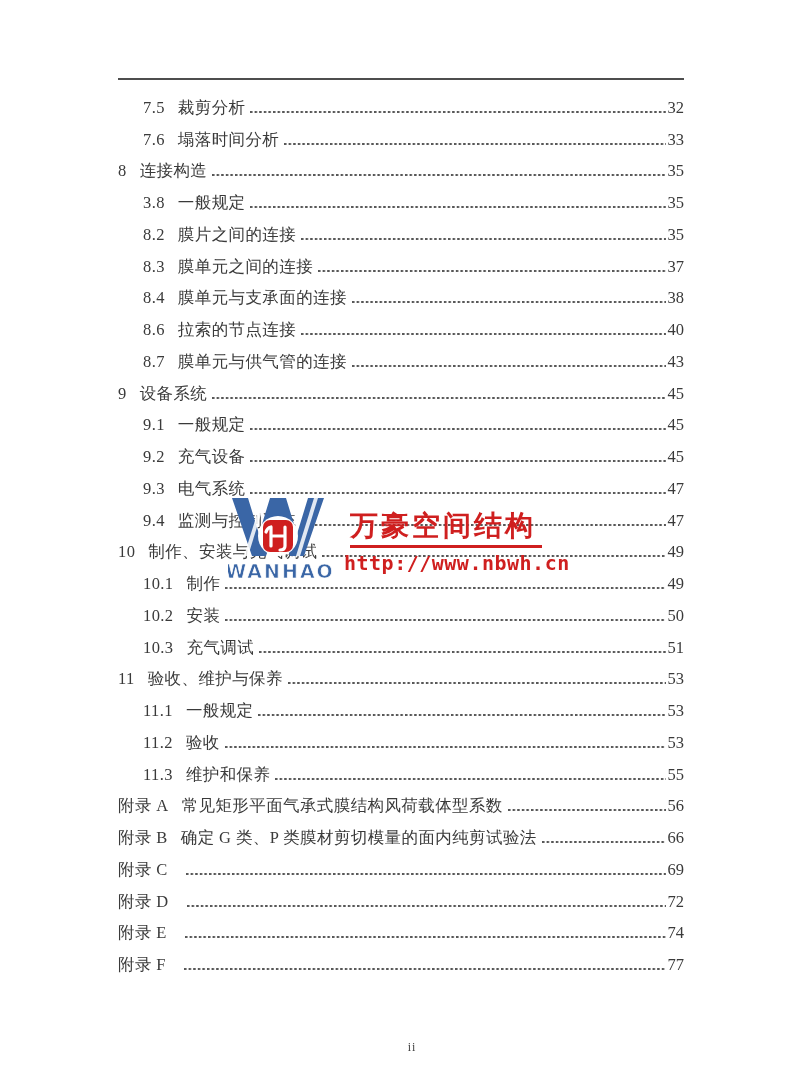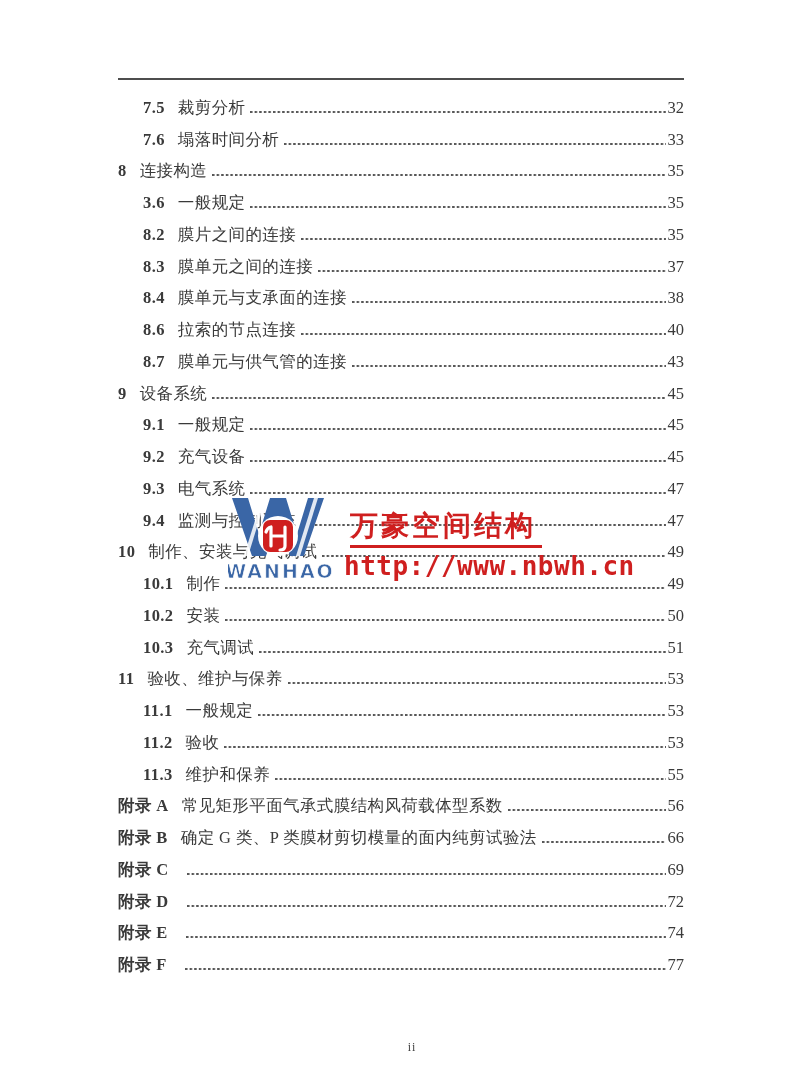--- a/index.html
+++ b/index.html
@@ -11,21 +11,21 @@
   .top-rule{
     position:absolute;left:118px;top:78px;width:566px;height:2px;
     background:#4e4e4e;
   }
   .toc{position:absolute;left:118px;top:86px;width:566px;}
   .row{
     display:flex;align-items:flex-end;height:31.75px;
     font-size:16.5px;letter-spacing:0.4px;line-height:1.15;
   }
   .row.lvl2{padding-left:25px;}
-  .row .num{white-space:pre;margin-right:13px;flex:0 0 auto;font-weight:bold;}
+  .row .num{white-space:pre;margin-right:13px;flex:0 0 auto;}
   .row .title{white-space:nowrap;flex:0 0 auto;}
   .row .leader{
     flex:1 1 auto;min-width:10px;height:4px;align-self:flex-end;
     margin:0 2px 4px 5px;
     background-image:radial-gradient(circle at 1.3px 2px,#565656 1px,transparent 1.4px);
     background-size:4.6px 4px;background-repeat:repeat-x;
   }
   .row .page-num{letter-spacing:0;flex:0 0 auto;}
   .watermark{position:absolute;left:228px;top:496px;width:368px;height:96px;}
   .wm-logo{position:absolute;left:0;top:0;}
@@ -34,21 +34,21 @@
     font-family:Liberation Serif, serif;font-weight:bold;
     font-size:28px;letter-spacing:3px;color:var(--brand-red,#cf1f1f);
   }
   .wm-underline{
     position:absolute;left:122px;top:49px;width:192px;height:3px;
     background:var(--brand-red,#cf1f1f);
   }
   .wm-url{
     position:absolute;left:116px;top:55px;white-space:nowrap;
     font-family:"DejaVu Sans Mono",monospace;font-weight:bold;
-    font-size:26px;letter-spacing:0.5px;color:var(--brand-red,#cf1f1f);
+    font-size:20px;letter-spacing:0.5px;color:var(--brand-red,#cf1f1f);
   }
   .footer{
     position:absolute;left:118px;top:1040px;width:566px;box-sizing:border-box;
     text-align:center;padding-left:22px;font-size:12px;letter-spacing:1px;color:#3f3f3f;
   }
 </style>
 </head>
 <body>
 
 <div class="top-rule"></div>
@@ -66,21 +66,21 @@
       <span class="leader"></span>
       <span class="page-num">33</span>
     </div>
     <div class="row lvl1">
       <span class="num">8</span>
       <span class="title">连接构造</span>
       <span class="leader"></span>
       <span class="page-num">35</span>
     </div>
     <div class="row lvl2">
-      <span class="num">3.6</span>
+      <span class="num">3.8</span>
       <span class="title">一般规定</span>
       <span class="leader"></span>
       <span class="page-num">35</span>
     </div>
     <div class="row lvl2">
       <span class="num">8.2</span>
       <span class="title">膜片之间的连接</span>
       <span class="leader"></span>
       <span class="page-num">35</span>
     </div>

